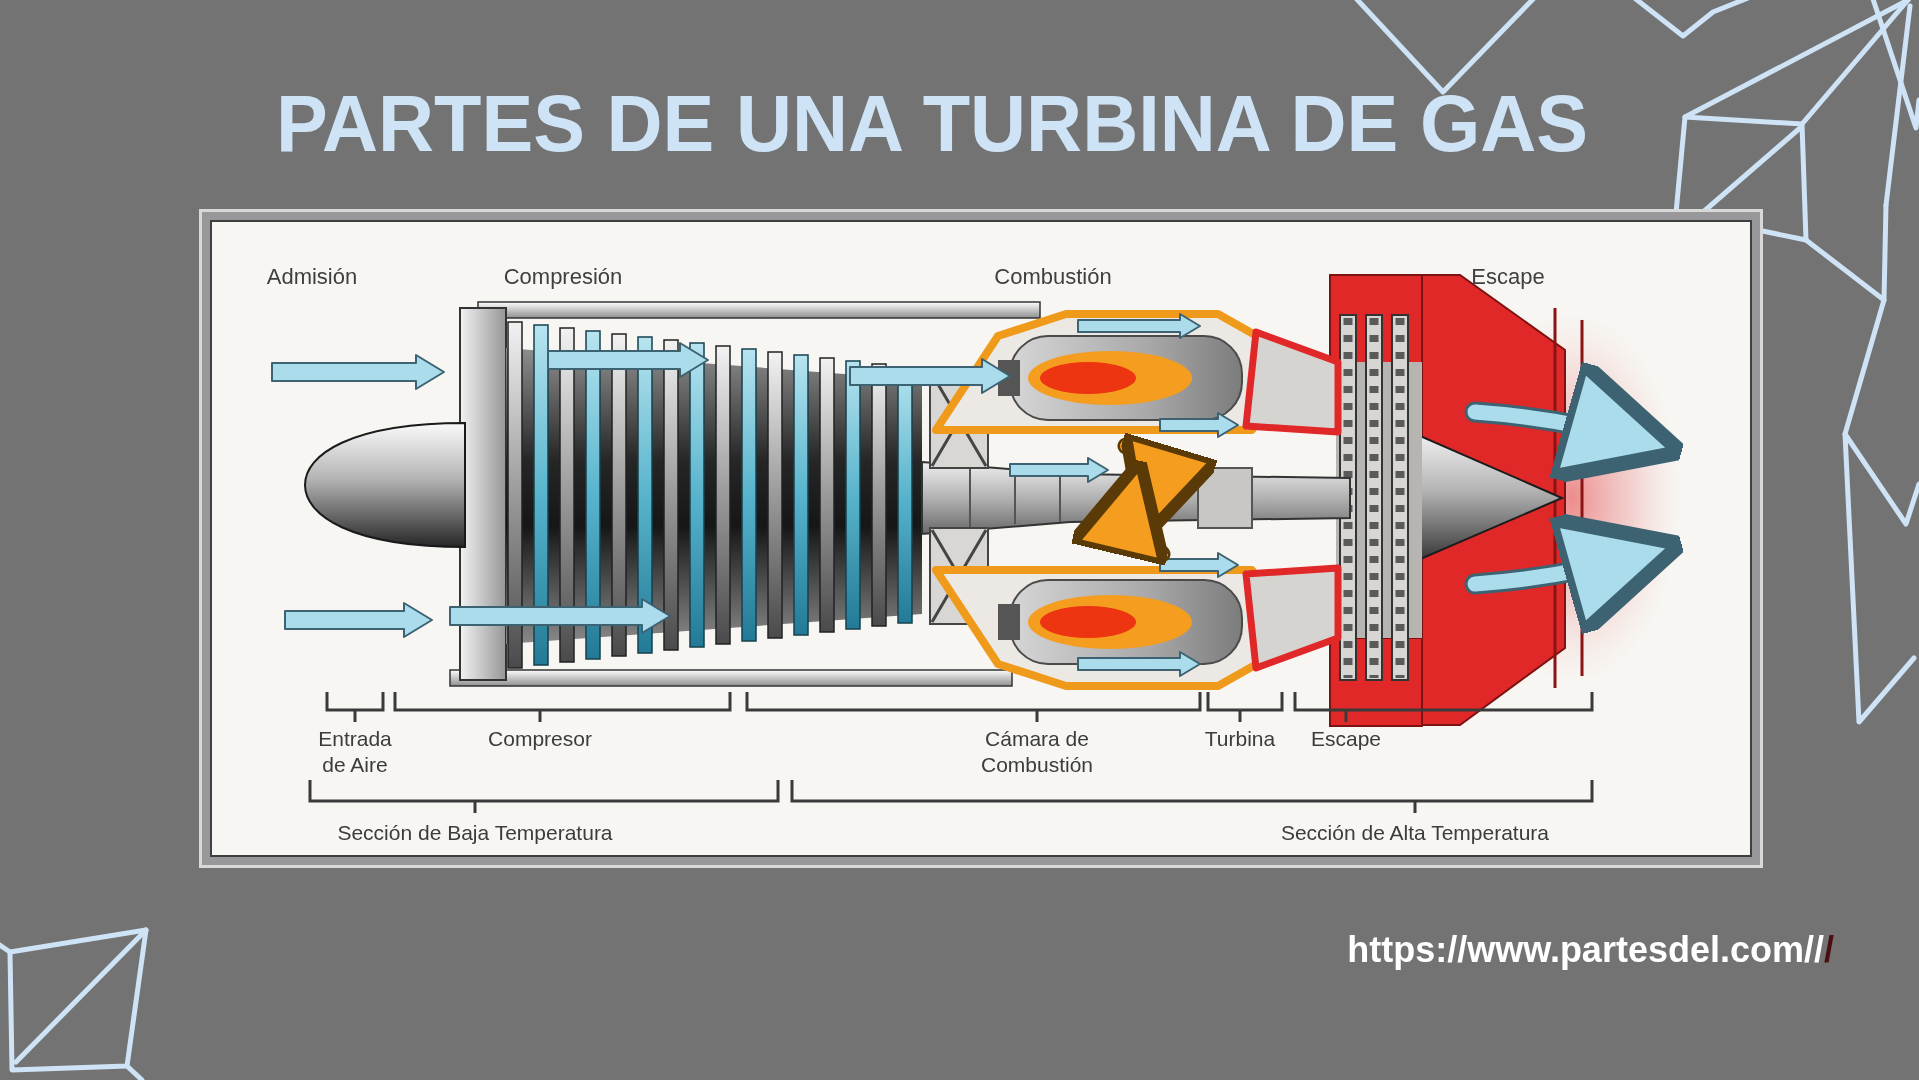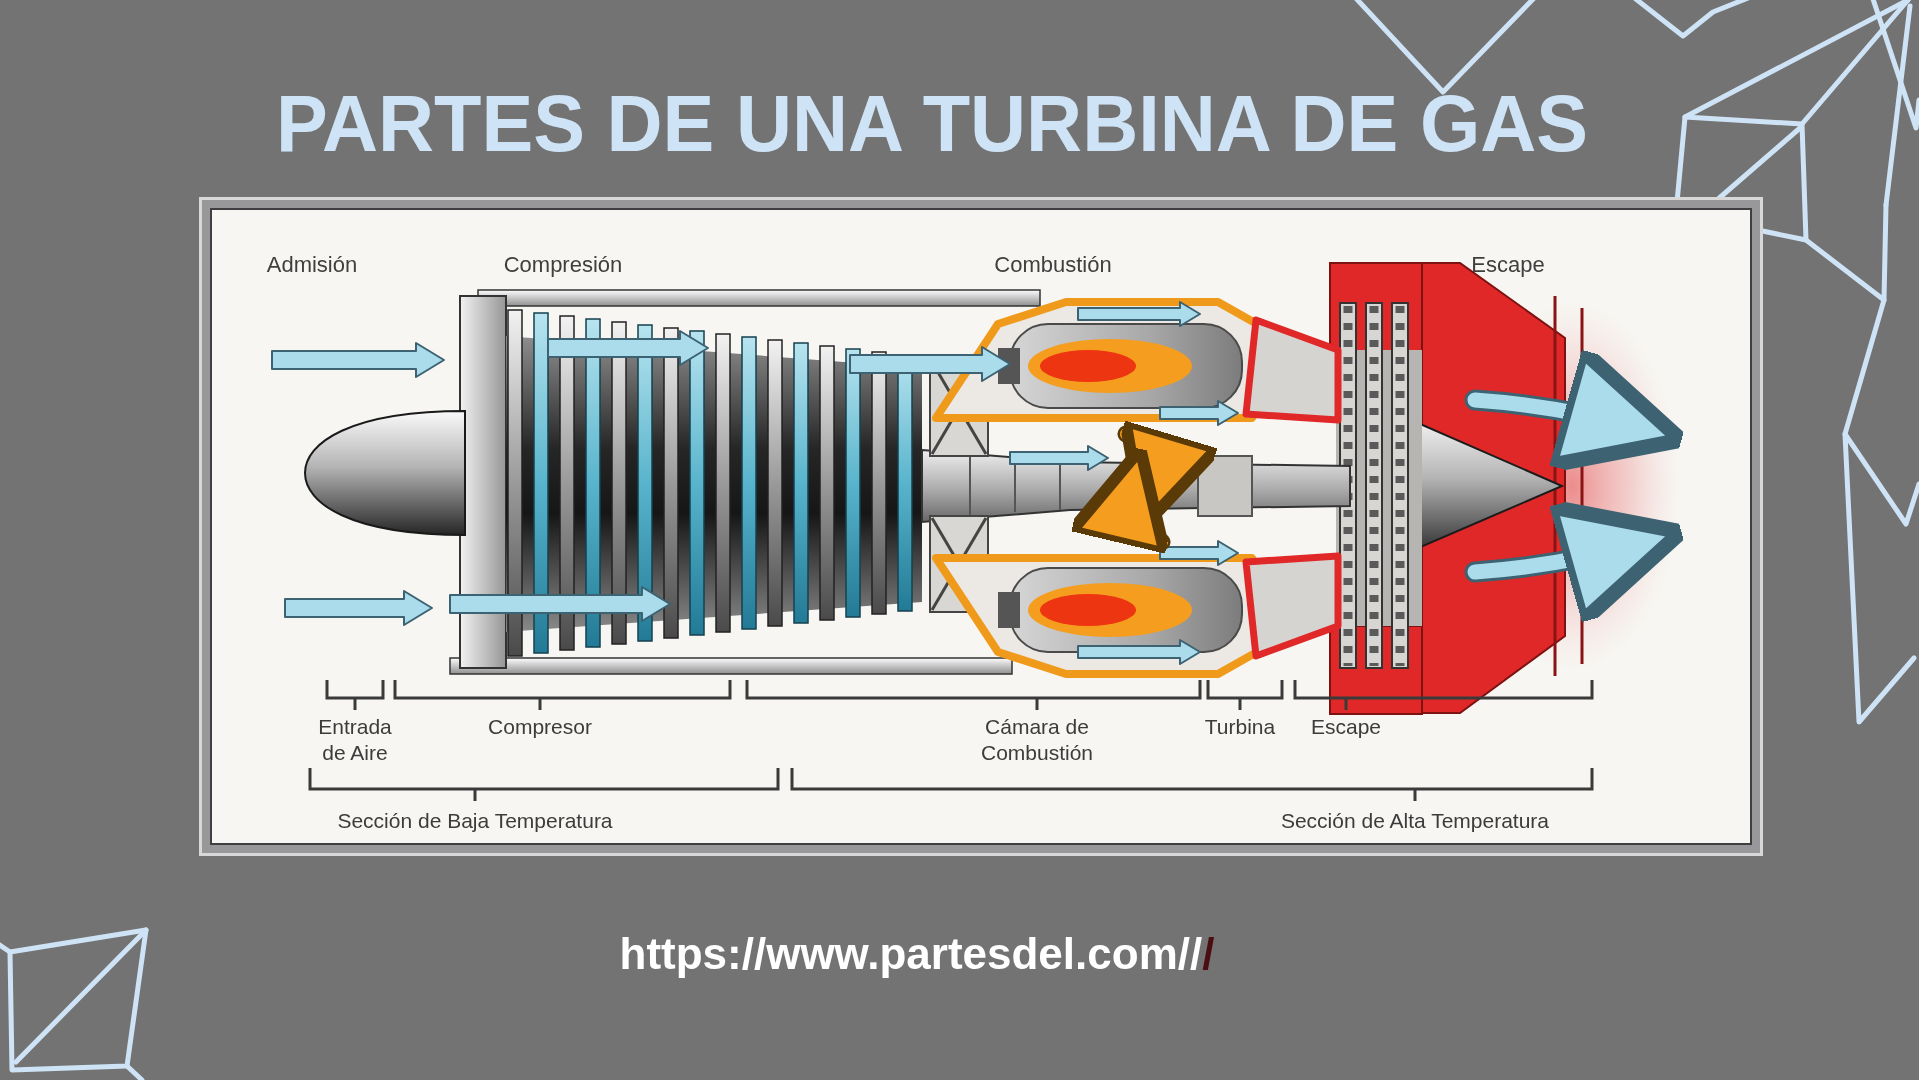--- a/index.html
+++ b/index.html
@@ -4,33 +4,33 @@
 <style>
   html,body{margin:0;padding:0;background:#131b3a;width:1919px;height:1080px;overflow:hidden;
             font-family:"Liberation Sans",sans-serif;position:relative;}
   .slide{position:absolute;inset:0;background:#737373;}
   .deco{position:absolute;pointer-events:none;}
   .deco path,.deco polyline,.deco polygon,.deco line{fill:none;stroke:#cfe3f6;stroke-width:5;
         stroke-linejoin:round;stroke-linecap:round;}
   .title{position:absolute;left:0;top:78px;width:1864px;text-align:center;
          color:#cfe3f6;font-size:80px;font-weight:bold;letter-spacing:0px;
          transform:scaleX(.97);transform-origin:50% 50%;white-space:nowrap;}
-  .panel{position:absolute;left:202px;top:200px;width:1542px;height:637px;background:#f7f6f2;
+  .panel{position:absolute;left:202px;top:212px;width:1542px;height:637px;background:#f7f6f2;
          border:8px solid #98989a;outline:3px solid #d8d8d8;box-shadow:inset 0 0 0 2px #3f3f41;}
   .panel svg{position:absolute;left:0;top:0;}
   .dlabel{font:21px "Liberation Sans",sans-serif;fill:#3c3c3c;}
   .flabel{font:22px "Liberation Sans",sans-serif;fill:#3f3f3f;}
   .brk{fill:none;stroke:#3a3a3a;stroke-width:3;}
   .bs{fill:url(#bladeSteel);stroke:#222;stroke-width:1.5;}
   .bb{fill:url(#bladeBlue);stroke:#16404e;stroke-width:1.5;}
   .flow{fill:#aadcec;stroke:#3d6272;stroke-width:2;stroke-linejoin:round;}
   .rung{stroke:#5a5a5a;stroke-width:9;stroke-dasharray:7 10;}
   .col{fill:#d8d6d3;stroke:#333;stroke-width:2;}
-  .url-line{position:absolute;left:0;top:929px;width:1834px;text-align:center;
-            font-size:44px;font-weight:bold;color:#ffffff;white-space:nowrap;}
+  .url-line{position:absolute;left:0;top:929px;width:1834px;text-align:right;
+            font-size:36px;font-weight:bold;color:#ffffff;white-space:nowrap;}
   .url-tail{color:#4a0d12;}
 </style>
 </head>
 <body>
 
 <div class="slide">
 
   <svg class="deco" style="right:0;top:0;" width="589" height="780" viewBox="1330 0 589 780">
     <polyline points="1352,-6 1443,92 1538,-6"></polyline>
     <polyline points="1632,-4 1683,36 1713,12 1753,-4"></polyline>

